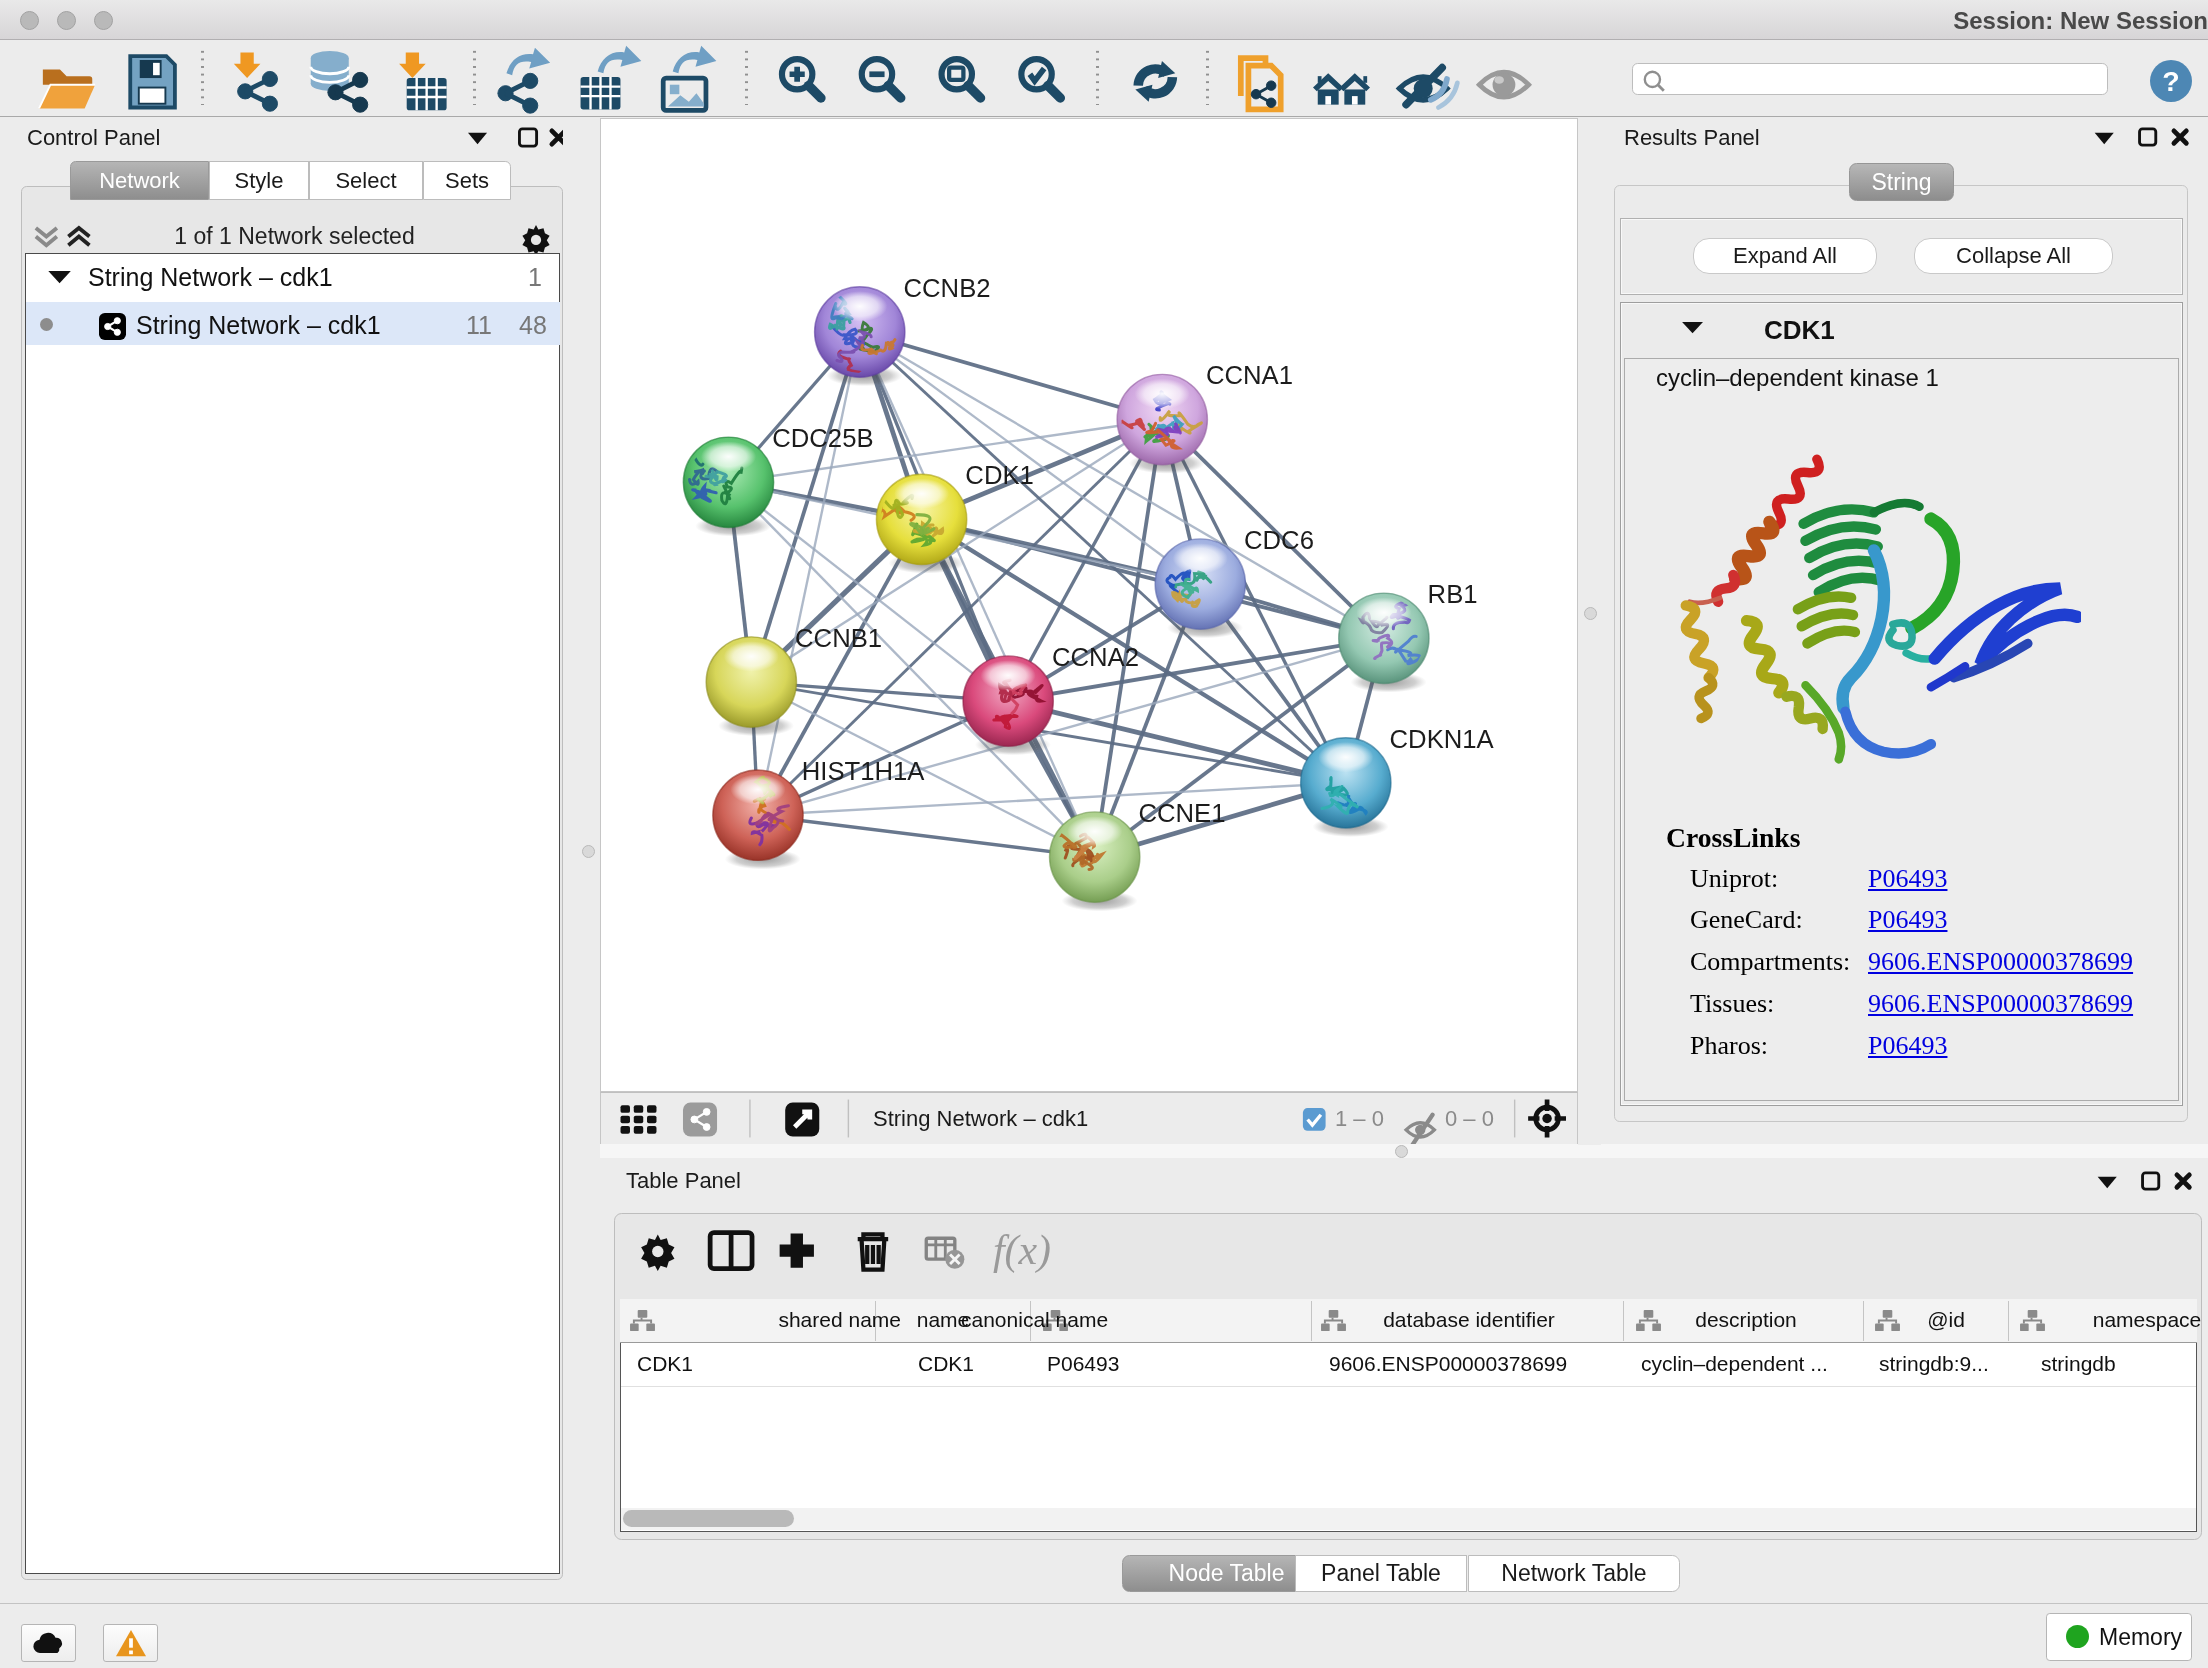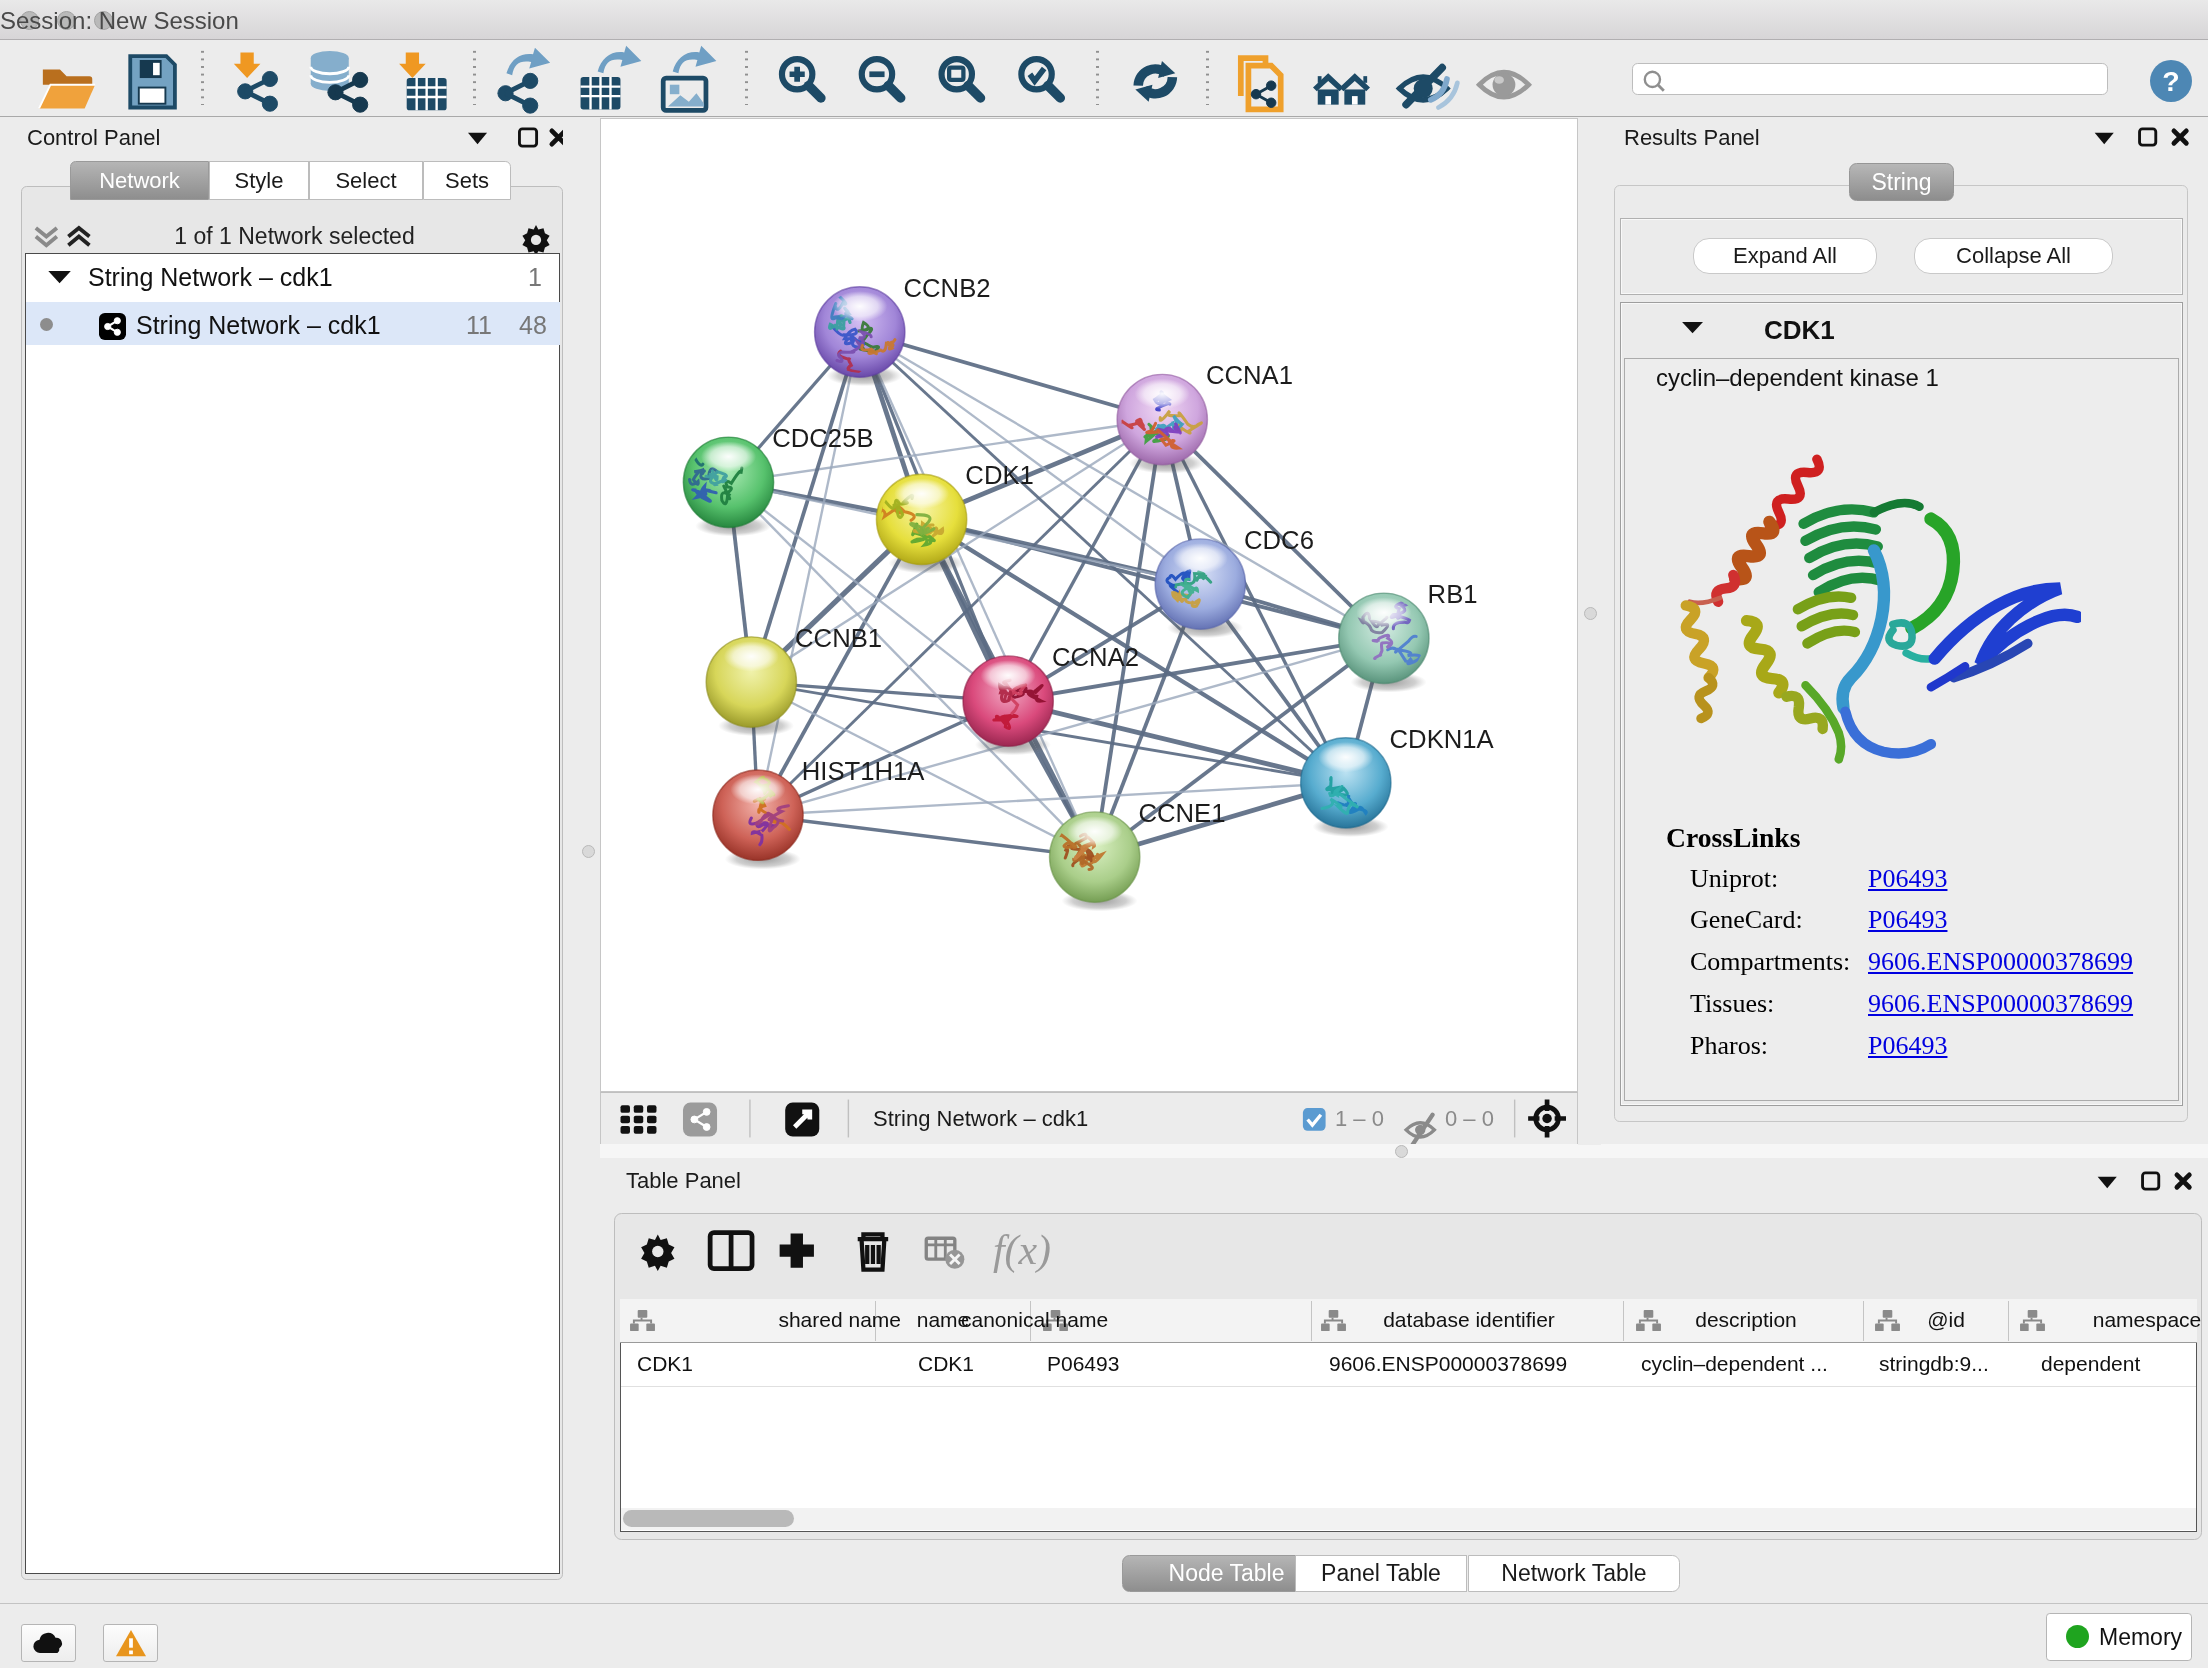--- a/index.html
+++ b/index.html
@@ -1,21 +1,21 @@
 <!DOCTYPE html>
 <html style="font-size:15px"><head><meta charset="utf-8">
 <style>
 *{margin:0;padding:0;box-sizing:border-box}
 html,body{width:2208px;height:1668px;overflow:hidden}
 body{background:#ececec;font-family:"Liberation Sans",sans-serif;position:relative;color:#1a1a1a}
 .abs{position:absolute}
 
 #titlebar{left:0;top:0;width:2208px;height:40px;background:linear-gradient(#e9e9e9,#d7d5d7);border-bottom:1px solid #b1afb1}
 .tl{width:19px;height:19px;border-radius:50%;background:#b9b9b9;border:1px solid #a2a2a2;top:10.5px}
-#title{width:2208px;top:6.7px;text-align:left;font-size:24px;font-weight:400;color:#494949}
+#title{width:2208px;top:6.7px;text-align:right;font-size:24px;font-weight:700;color:#494949}
 
 #toolbar{left:0;top:41px;width:2208px;height:76px;background:#ececec;border-bottom:1px solid #a9a9a9}
 .vsep{top:48px;width:2.9px;height:57px;background-image:radial-gradient(circle,#909090 1.1px,transparent 1.4px);background-size:2.9px 7.6px}
 #searchbox{left:1632px;top:63px;width:476px;height:32px;background:#fff;border:1px solid #bdbdbd;border-radius:5.7px}
 #helpc{left:2150px;top:60px;width:42px;height:42px;border-radius:50%;background:#4d87b4;color:#fff;font-size:28.5px;font-weight:700;text-align:center;line-height:42px}
 
 .phead{font-size:22px;color:#1a1a1a}
 
 #cp-tabs .tab{position:absolute;z-index:5;top:161px;height:39px;border:1px solid #bcbcbc;background:#fff;font-size:22px;text-align:center;line-height:37px}
 #cp-box{left:21px;top:186px;width:542px;height:1394px;background:#e7e7e7;border:1px solid #bdbdbd;border-radius:5.7px}
@@ -682,21 +682,21 @@
     </g>
   </svg>
 <div class="th" style="left:1995px;width:304px;text-align:center">namespace</div>
 <div class="abs" style="left:621px;top:1343px;width:1575px;height:44px;background:#fff;border-bottom:1px solid #e0e0e0"></div>
 <div class="td" style="left:637px">CDK1</div>
 <div class="td" style="left:918px">CDK1</div>
 <div class="td" style="left:1047px">P06493</div>
 <div class="td" style="left:1329px">9606.ENSP00000378699</div>
 <div class="td" style="left:1641px">cyclin–dependent ...</div>
 <div class="td" style="left:1879px">stringdb:9...</div>
-<div class="td" style="left:2041px">dependent</div>
+<div class="td" style="left:2041px">stringdb</div>
 <div class="abs" style="left:621px;top:1508px;width:1575px;height:22px;background:#f2f2f2"></div>
 <div class="abs" style="left:623px;top:1510px;width:171px;height:17px;background:#b9b9b9;border-radius:8.6px"></div>
 <div class="btab" style="left:1122px;width:209px;background:linear-gradient(#b5b5b5,#8e8e8e);color:#fff;border-color:#9a9a9a;border-radius:7.6px 0 0 7.6px">Node Table</div>
 <div class="btab" style="left:1295px;width:172px">Panel Table</div>
 <div class="btab" style="left:1468px;width:212px;border-radius:0 7.6px 7.6px 0">Network Table</div>
 <div class="abs" id="statusline"></div>
 <div class="sbtn" style="left:21px;top:1624px;width:55px;height:38px"></div>
 <svg class="abs" style="left:31px;top:1632px" width="34" height="23" viewBox="0 0 36 24">
     <path fill="#111" d="M10,22 a7,7 0 0 1 -1,-14 a9,9 0 0 1 17,-2 a6,6 0 0 1 4,11 a5,5 0 0 1 -2,5 z"></path>
   </svg>

